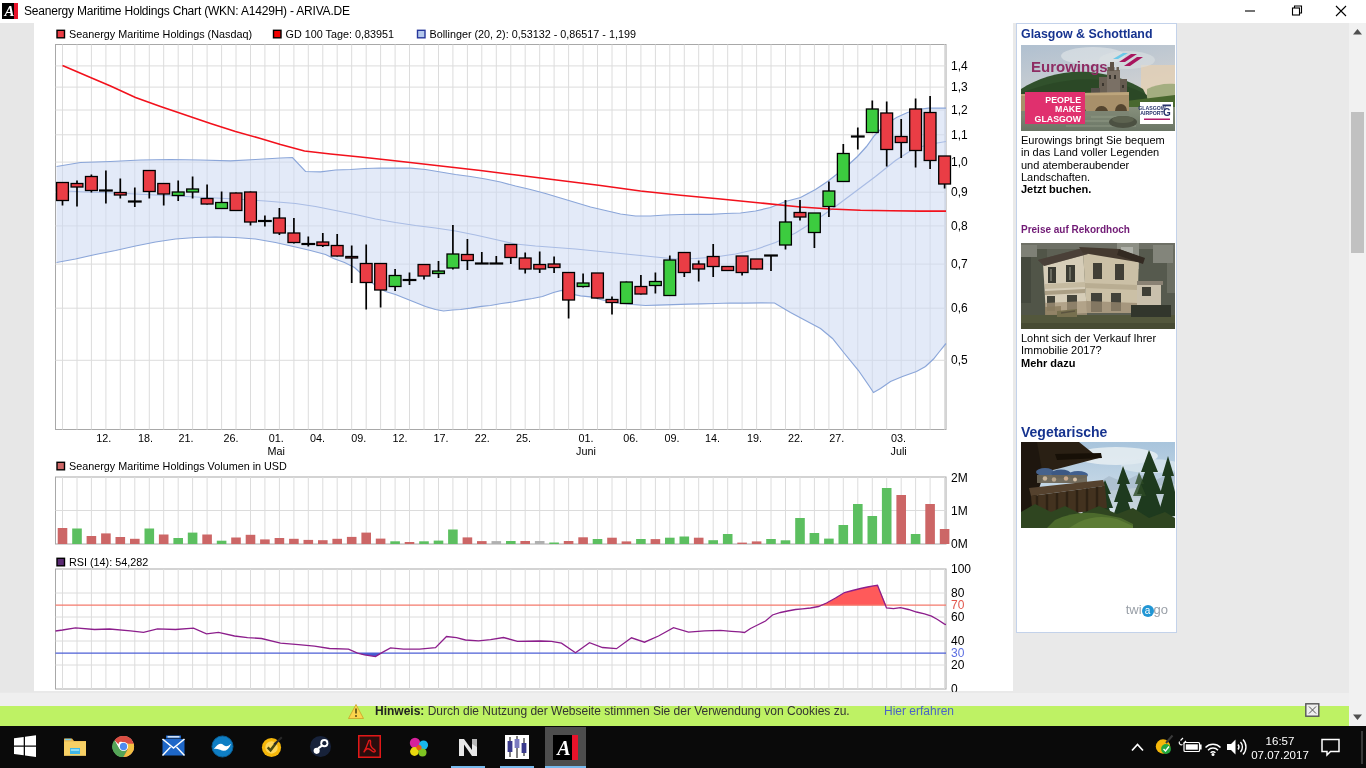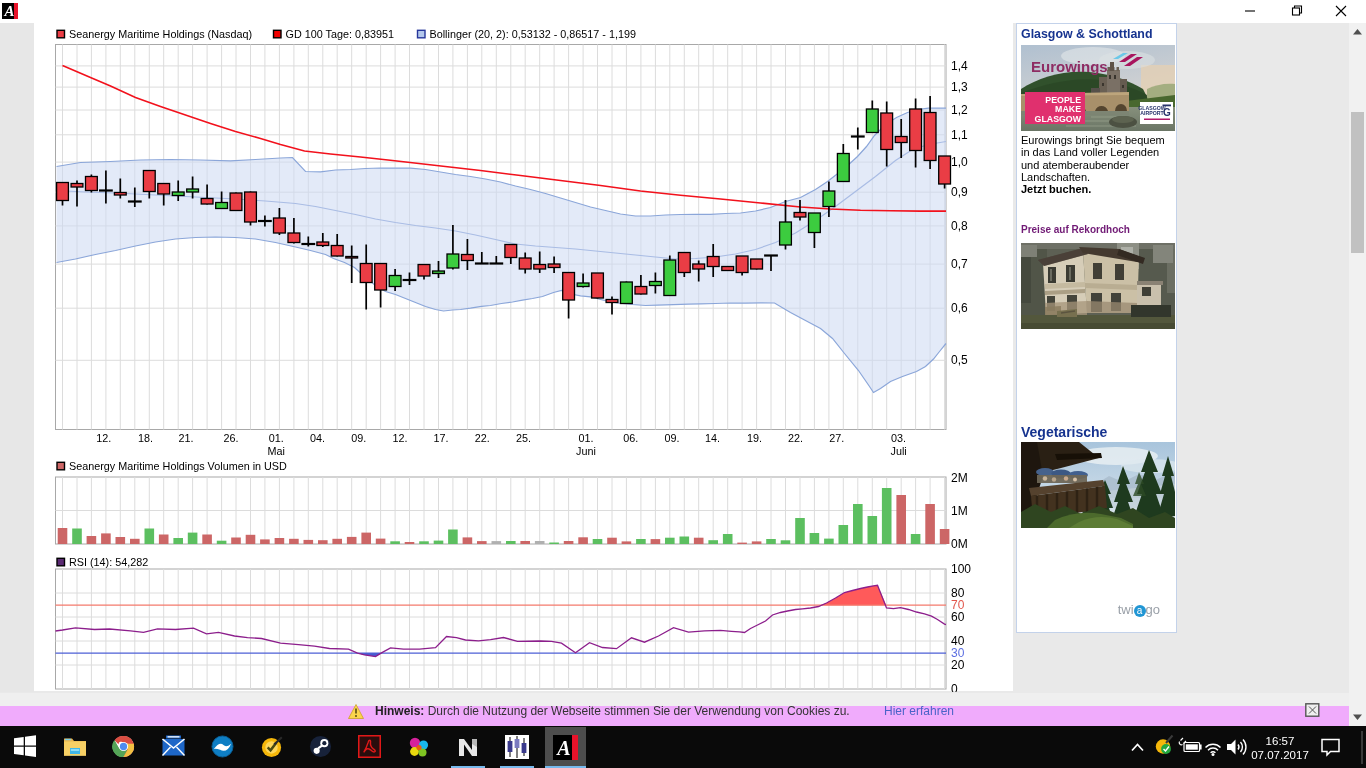--- a/index.html
+++ b/index.html
@@ -2,20 +2,21 @@
 <html><head><meta charset="utf-8"><title>x</title><style>
 *{margin:0;padding:0;box-sizing:border-box}
 html,body{width:1366px;height:768px;overflow:hidden;font-family:"Liberation Sans",sans-serif;background:#e9e9e9}
 .abs{position:absolute}
 </style></head>
 <body>
 <div class="abs" style="left:0;top:0;width:1366px;height:22.5px;background:#fff">
   <div class="abs" style="left:2px;top:3px;width:16px;height:16px;background:#000"></div>
   <div class="abs" style="left:14px;top:3px;width:4px;height:16px;background:#e8132a"></div>
   <div class="abs" style="left:3px;top:2.5px;width:13px;height:17px;color:#fff;font-family:'Liberation Serif',serif;font-style:italic;font-weight:bold;font-size:15px;text-align:center">A</div>
+  <div class="abs" style="left:24px;top:4px;font-size:12px;letter-spacing:-0.2px;color:#000">Seanergy Maritime Holdings Chart (WKN: A1429H) - ARIVA.DE</div>
   <svg class="abs" style="left:1240px;top:0" width="112" height="22" viewBox="0 0 112 22">
     <path d="M5,11 H15" stroke="#000" stroke-width="1.1"></path>
     <rect x="52.5" y="8" width="7" height="7" fill="none" stroke="#000" stroke-width="1.1"></rect>
     <path d="M54.5,8 V6 H61.5 V13 H59.5" fill="none" stroke="#000" stroke-width="1.1"></path>
     <path d="M96,6 L106,16 M106,6 L96,16" stroke="#000" stroke-width="1.1"></path>
   </svg>
 </div>
 <div class="abs" style="left:0;top:22.5px;width:34px;height:669px;background:#e7e7e7"></div>
 <div class="abs" style="left:34px;top:22.5px;width:978.5px;height:668px;background:#fff"></div>
 <div class="abs" style="left:0;top:692.5px;width:1349px;height:13px;background:#efefef"></div>
@@ -319,21 +320,21 @@
       <text x="285" y="37.0" font-size="10.8" fill="#000">GD 100 Tage: 0,83951</text>
       <rect x="417" y="29.8" width="7.5" height="7.5" fill="#b4c8ec" stroke="#27379b" stroke-width="1.4"></rect>
       <text x="429" y="37.0" font-size="10.8" fill="#000">Bollinger (20, 2): 0,53132 - 0,86517 - 1,199</text>
       <rect x="56.5" y="461.8" width="7.5" height="7.5" fill="#cc6666" stroke="#000" stroke-width="1.4"></rect>
       <text x="68.5" y="469.0" font-size="10.8" fill="#000">Seanergy Maritime Holdings Volumen in USD</text>
       <rect x="56.5" y="557.8" width="7.5" height="7.5" fill="#5a2a72" stroke="#000" stroke-width="1.4"></rect>
       <text x="68.5" y="565.0" font-size="10.8" fill="#000">RSI (14): 54,282</text>
     </g>
   </svg>
 
-<div class="abs" style="left:0;top:705.5px;width:1349px;height:20px;background:#f0abfc">
+<div class="abs" style="left:0;top:705.5px;width:1349px;height:20px;background:#bef264">
   <svg class="abs" style="left:348px;top:-1.5px" width="16" height="15" viewBox="0 0 16 15">
     <path d="M8,0.5 L15.5,14.5 H0.5 Z" fill="#fbd44c" stroke="#c9a227" stroke-width="0.8"></path>
     <path d="M8,4.5 V9.5" stroke="#5a4a10" stroke-width="1.6"></path>
       <circle cx="8" cy="12" r="1" fill="#5a4a10"></circle>
   </svg>
   <div class="abs" style="left:375px;top:-1.5px;font-size:12px;color:#333"><b style="color:#222">Hinweis:</b> Durch die Nutzung der Webseite stimmen Sie der Verwendung von Cookies zu.</div>
   <div class="abs" style="left:884px;top:-1.5px;font-size:12px;color:#4a63c8">Hier erfahren</div>
   <svg class="abs" style="left:1305px;top:-2.5px" width="15" height="14" viewBox="0 0 15 14">
     <rect x="0.8" y="0.8" width="13" height="12.4" fill="#efefef" stroke="#555" stroke-width="1.4"></rect>
     <path d="M4,3.5 L11,10.5 M11,3.5 L4,10.5" stroke="#555" stroke-width="1"></path>
@@ -438,20 +439,21 @@
 <path d="M24,60 L66,58 66,72 24,72 Z" fill="#a5947a" opacity="0.75"></path>
 <path d="M66,58 L116,60 116,70 66,70 Z" fill="#9a8a70" opacity="0.75"></path>
 <path d="M24,64 L40,63 40,72 24,72 Z" fill="#8a7a5e" opacity="0.8"></path>
 <rect x="116" y="40" width="24" height="26" fill="#c9c0ac"></rect>
 <rect x="121" y="44" width="9" height="9" fill="#3f3f36"></rect>
 <rect x="116" y="38" width="26" height="4" fill="#8a8274"></rect>
 <rect x="110" y="62" width="40" height="12" fill="#32362c"></rect>
 <path d="M36,68 L56,66 56,74 36,74 Z" fill="#77704f"></path>
 <path d="M40,70 l14,-2" stroke="#5c5540" stroke-width="1.5"></path>
 </svg></div>
+  <div class="abs" style="left:4px;top:308px;font-size:11px;line-height:12.3px;color:#000">Lohnt sich der Verkauf Ihrer<br>Immobilie 2017?<br><b>Mehr dazu</b></div>
   <div class="abs" style="left:4px;top:399.5px;font-size:14px;font-weight:bold;color:#16338f">Vegetarische Berghütte</div>
   <div class="abs" style="left:4px;top:418px;width:154px;height:86px"><svg width="154" height="86" viewBox="0 0 154 86" xmlns="http://www.w3.org/2000/svg">
 <defs>
           <linearGradient id="sky3" x1="0" y1="0" x2="0" y2="1">
 <stop offset="0" stop-color="#a8c4dc"></stop>
             <stop offset="0.65" stop-color="#ccdce8"></stop>
             <stop offset="1" stop-color="#dfe6ea"></stop>
           </linearGradient>
         </defs>
 <rect width="154" height="86" fill="url(#sky3)"></rect>
@@ -482,21 +484,21 @@
         <circle cx="54" cy="37.5" r="2" fill="#d8c2a8"></circle>
 <path d="M8,46 L82,38 84,44 10,54 Z" fill="#55422e"></path>
 <path d="M10,54 L84,44 86,66 12,78 Z" fill="#43321f"></path>
 <g stroke="#2e2214" stroke-width="2.4">
           <path d="M16,54 V80 M26,52.5 V79 M36,51 V77 M46,49.5 V74 M56,48 V72 M66,46.5 V70 M76,45 V67"></path>
         </g>
 <path d="M0,86 L0,70 14,62 30,70 44,64 60,72 78,64 96,72 112,66 128,76 144,70 154,76 154,86 Z" fill="#2f4520"></path>
 <path d="M34,78 Q56,68 80,72 L100,76 112,82 112,86 26,86 Z" fill="#4c6a2c"></path>
 <path d="M58,80 Q76,72 96,77 L112,84 112,86 48,86 Z" fill="#5d7c35"></path>
 </svg></div>
-  <div class="abs" style="right:16px;top:578px;font-size:13px;color:#9aa0a8">twi<span style="display:inline-block;width:12px;height:12px;border-radius:50%;background:#2196d4;color:#fff;text-align:center;line-height:12px;font-size:10px">a</span>go</div>
+  <div class="abs" style="right:8px;top:578px;font-size:13px;color:#9aa0a8">twi<span style="display:inline-block;width:12px;height:12px;border-radius:50%;background:#2196d4;color:#fff;text-align:center;line-height:12px;font-size:10px">a</span>go</div>
 </div>
 
 <div class="abs" style="left:1349px;top:22.5px;width:17px;height:703px;background:#f1f1f1">
   <svg class="abs" style="left:4px;top:6px" width="9" height="6" viewBox="0 0 9 6">
       <path d="M0,5.5 L4.5,0 9,5.5 Z" fill="#505050"></path>
     </svg>
   <div class="abs" style="left:2px;top:89px;width:13px;height:141px;background:#c1c1c1"></div>
   <svg class="abs" style="left:4px;top:691px" width="9" height="6" viewBox="0 0 9 6">
       <path d="M0,0.5 L4.5,6 9,0.5 Z M0,0.5 L9,0.5" fill="#505050"></path>
     </svg>

